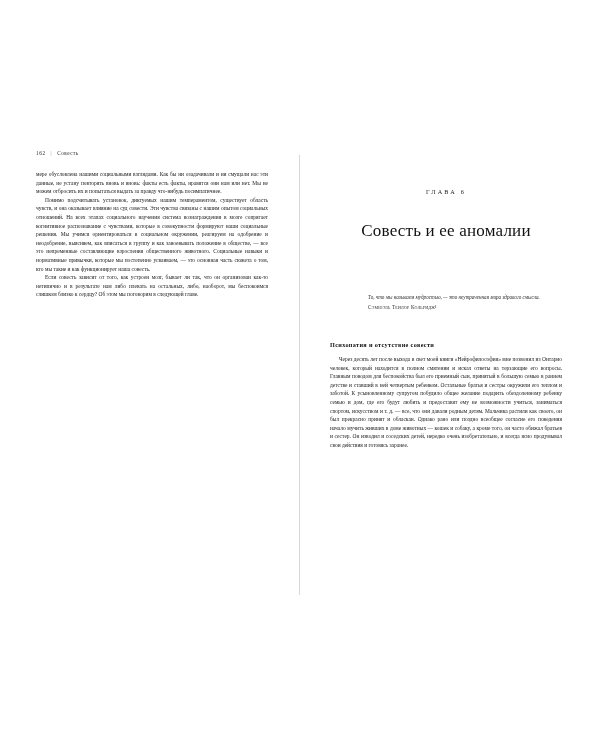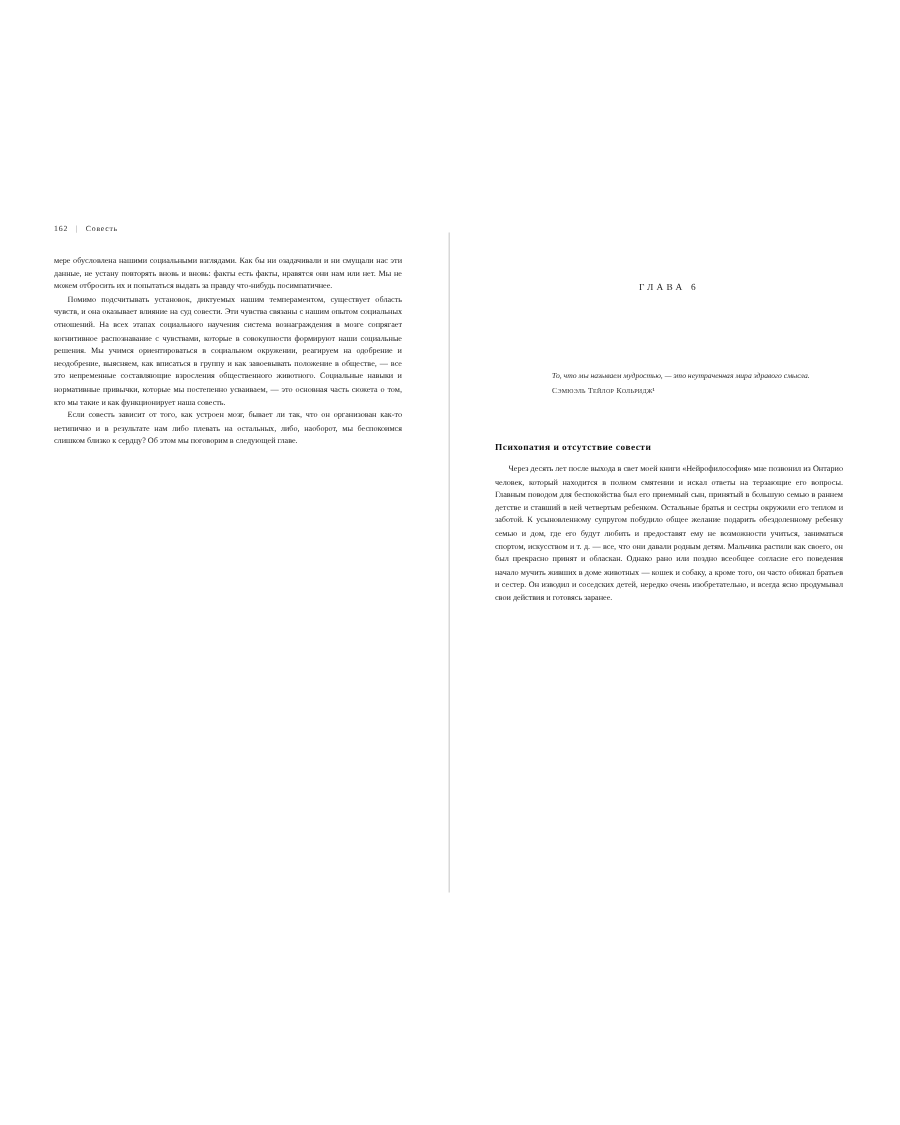--- a/index.html
+++ b/index.html
@@ -136,20 +136,21 @@
     </div>
     <div class="body-text">
       <p>мере обусловлена нашими социальными взглядами. Как бы ни озадачивали и ни смущали нас эти данные, не устану повторять вновь и вновь: факты есть факты, нравятся они нам или нет. Мы не можем отбросить их и попытаться выдать за правду что-нибудь посимпатичнее.</p>
       <p class="indent">Помимо подсчитывать установок, диктуемых нашим темпераментом, существует область чувств, и она оказывает влияние на суд совести. Эти чувства связаны с нашим опытом социальных отношений. На всех этапах социального научения система вознаграждения в мозге сопрягает когнитивное распознавание с чувствами, которые в совокупности формируют наши социальные решения. Мы учимся ориентироваться в социальном окружении, реагируем на одобрение и неодобрение, выясняем, как вписаться в группу и как завоевывать положение в обществе, — все это непременные составляющие взросления общественного животного. Социальные навыки и нормативные привычки, которые мы постепенно усваиваем, — это основная часть сюжета о том, кто мы такие и как функционирует наша совесть.</p>
       <p class="indent">Если совесть зависит от того, как устроен мозг, бывает ли так, что он организован как-то нетипично и в результате нам либо плевать на остальных, либо, наоборот, мы беспокоимся слишком близко к сердцу? Об этом мы поговорим в следующей главе.</p>
     </div>
   </div>
 
   <div class="page page-right">
     <div class="chapter-label">ГЛАВА 6</div>
+    <h1 class="chapter-title">Совесть и ее аномалии</h1>
 
     <div class="epigraph">
       <p class="quote">То, что мы называем мудростью, — это неутраченная мира здравого смысла.</p>
       <p class="attrib">Сэмюэль Тейлор Кольридж¹</p>
     </div>
 
     <div class="section-head">Психопатия и отсутствие совести</div>
 
     <div class="body-text">
       <p class="indent">Через десять лет после выхода в свет моей книги «Нейрофилософия» мне позвонил из Онтарио человек, который находится в полном смятении и искал ответы на терзающие его вопросы. Главным поводом для беспокойства был его приемный сын, принятый в большую семью в раннем детстве и ставший в ней четвертым ребенком. Остальные братья и сестры окружили его теплом и заботой. К усыновленному супругом побудило общее желание подарить обездоленному ребенку семью и дом, где его будут любить и предоставят ему не возможности учиться, заниматься спортом, искусством и т. д. — все, что они давали родным детям. Мальчика растили как своего, он был прекрасно принят и обласкан. Однако рано или поздно всеобщее согласие его поведения начало мучить живших в доме животных — кошек и собаку, а кроме того, он часто обижал братьев и сестер. Он изводил и соседских детей, нередко очень изобретательно, и всегда ясно продумывал свои действия и готовясь заранее.</p>

